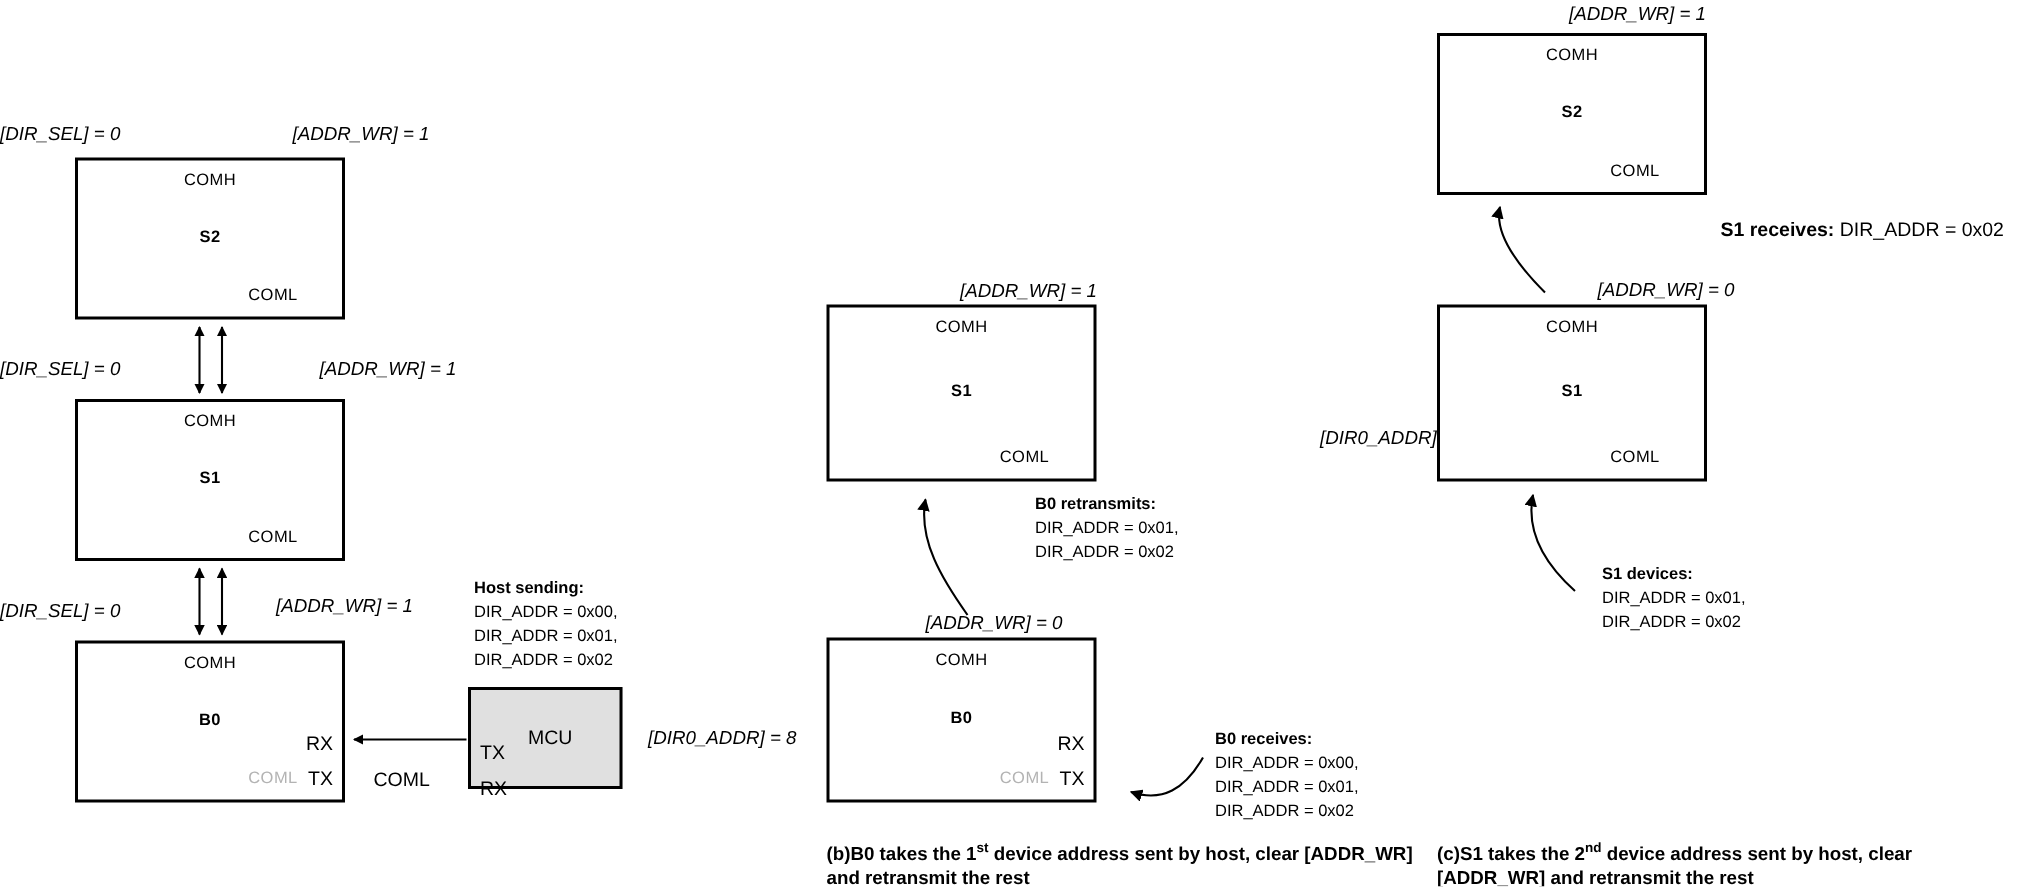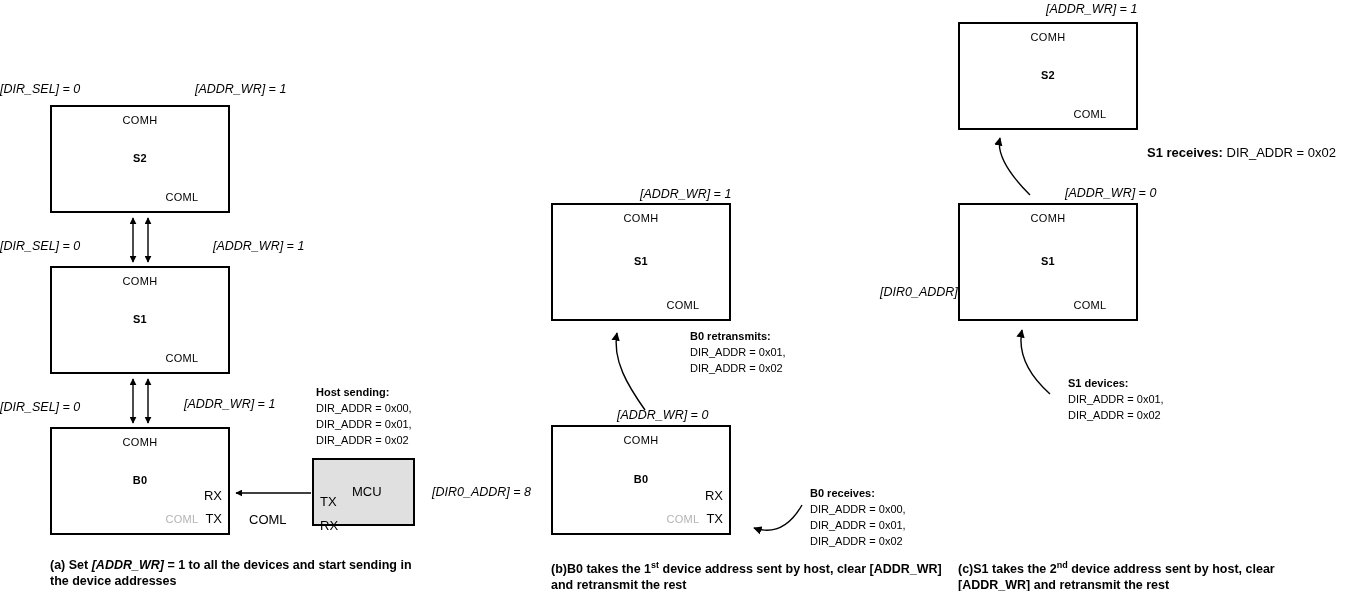--- a/index.html
+++ b/index.html
@@ -157,23 +157,20 @@
   <div class="mcubox" style="left:312px; top:458px; width:103px; height:68px;">
     <div class="mculabel">MCU</div>
     <div class="mport tx">TX</div>
     <div class="mport rx">RX</div>
   </div>
 
   <div class="plain" style="left:249px; top:512px;">COML</div>
 
   <div class="sig" style="left:432px; top:485px;">[DIR0_ADDR] = 8</div>
 
-  <div class="caption" style="left:50px; top:557px; width:370px;">
-    <span>(a) Set </span><span class="it">[ADDR_WR]</span><span> = 1 to all the devices and start sending in the device addresses</span>
-  </div>
 
   <div class="sig" style="left:640px; top:187px;">[ADDR_WR] = 1</div>
 
   <div class="devbox" style="left:551px; top:203px; width:180px; height:118px;">
     <div class="comh">COMH</div>
     <div class="name">S1</div>
     <div class="coml">COML</div>
   </div>
 
   <div class="noteblock" style="left:690px; top:328px;">

